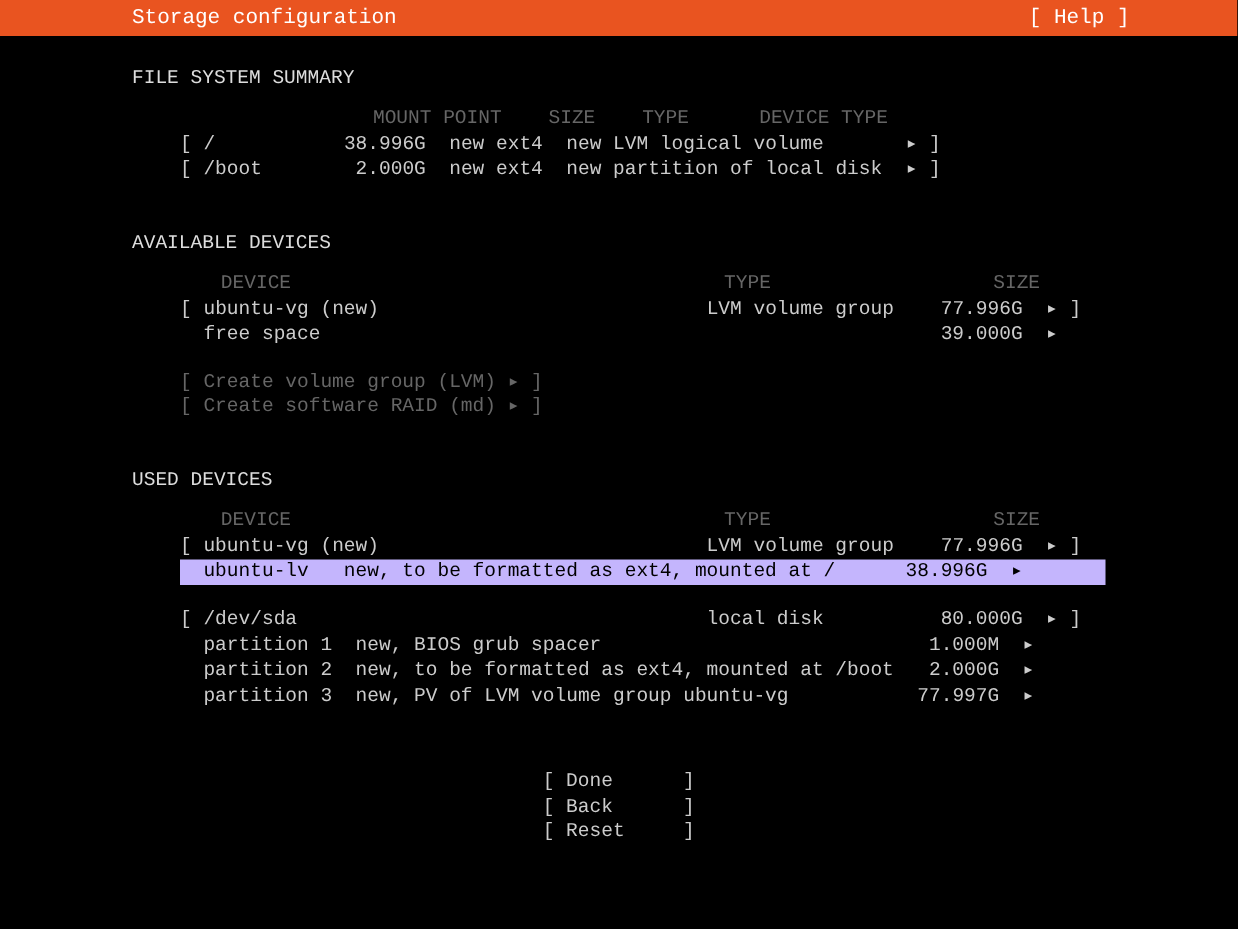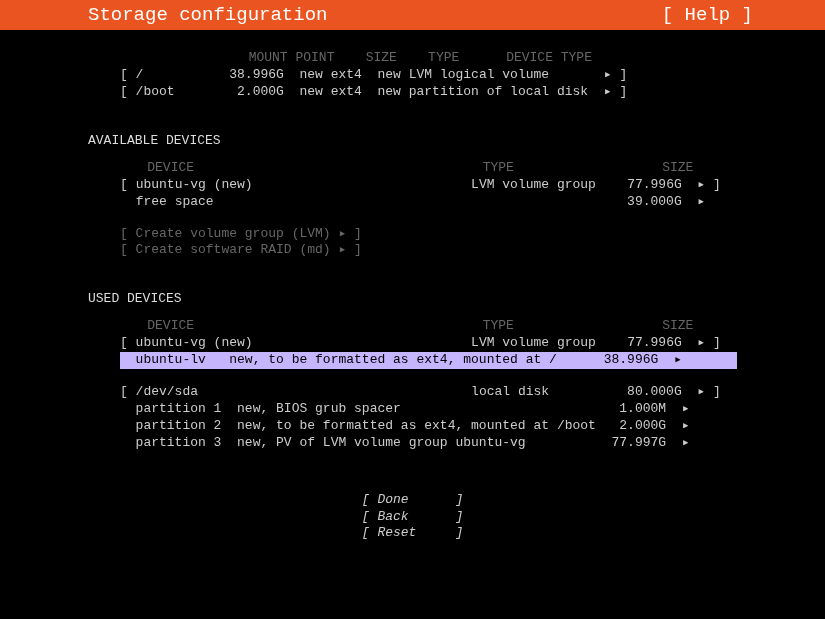--- a/index.html
+++ b/index.html
@@ -11,21 +11,21 @@
       width: 825px;
       height: 619px;
       overflow: hidden;
     }
     .header-bar {
       background: #e95420;
       color: #fff;
       padding: 4px 0;
       display: flex;
       justify-content: space-between;
-      font-size: 19px;
+      font-size: 14px;
     }
     .header-title { padding-left: 88px; }
     .header-help { padding-right: 72px; cursor: pointer; }
     .content {
       padding: 20px 88px 0 88px;
     }
     .section-title {
       color: #ddd;
       margin-bottom: 12px;
       font-weight: normal;
@@ -49,41 +49,41 @@
       background: #c4b5fd;
       color: #000;
     }
     .arrow {
       color: #ccc;
     }
     .actions {
       text-align: center;
       margin-top: 40px;
       color: #ccc;
-      font-style: italic;
     }
     .action-item {
       display: block;
       white-space: pre;
       line-height: 1.3;
       cursor: pointer;
     }
     pre { font-family: inherit; font-size: inherit; }
   </style>
 </head>
 <body>
 
 <div class="header-bar">
   <span class="header-title">Storage configuration</span>
   <span class="header-help">[ Help ]</span>
 </div>
 
 <div class="content">
 
   <div class="section">
+    <div class="section-title">FILE SYSTEM SUMMARY</div>
     <pre class="col-headers">  <span>MOUNT POINT</span>    <span>SIZE</span>    <span>TYPE</span>      <span>DEVICE TYPE</span></pre>
     <pre class="row">[ <span>/</span>           <span>38.996G</span>  <span>new ext4</span>  <span>new LVM logical volume</span>       <span class="arrow">▸ ]</span></pre>
     <pre class="row">[ <span>/boot</span>        <span>2.000G</span>  <span>new ext4</span>  <span>new partition of local disk</span>  <span class="arrow">▸ ]</span></pre>
   </div>
 
   <div class="section">
     <div class="section-title">AVAILABLE DEVICES</div>
     <pre class="col-headers">  <span>DEVICE</span>                                     <span>TYPE</span>                   <span>SIZE</span></pre>
     <pre class="row"><span>[</span> <span>ubuntu-vg (new)</span>                            <span>LVM volume group</span>    <span>77.996G</span>  <span class="arrow">▸ ]</span></pre>
     <pre class="row"><span> </span> <span>free space</span>                                                     <span>39.000G</span>  <span class="arrow">▸</span></pre>

